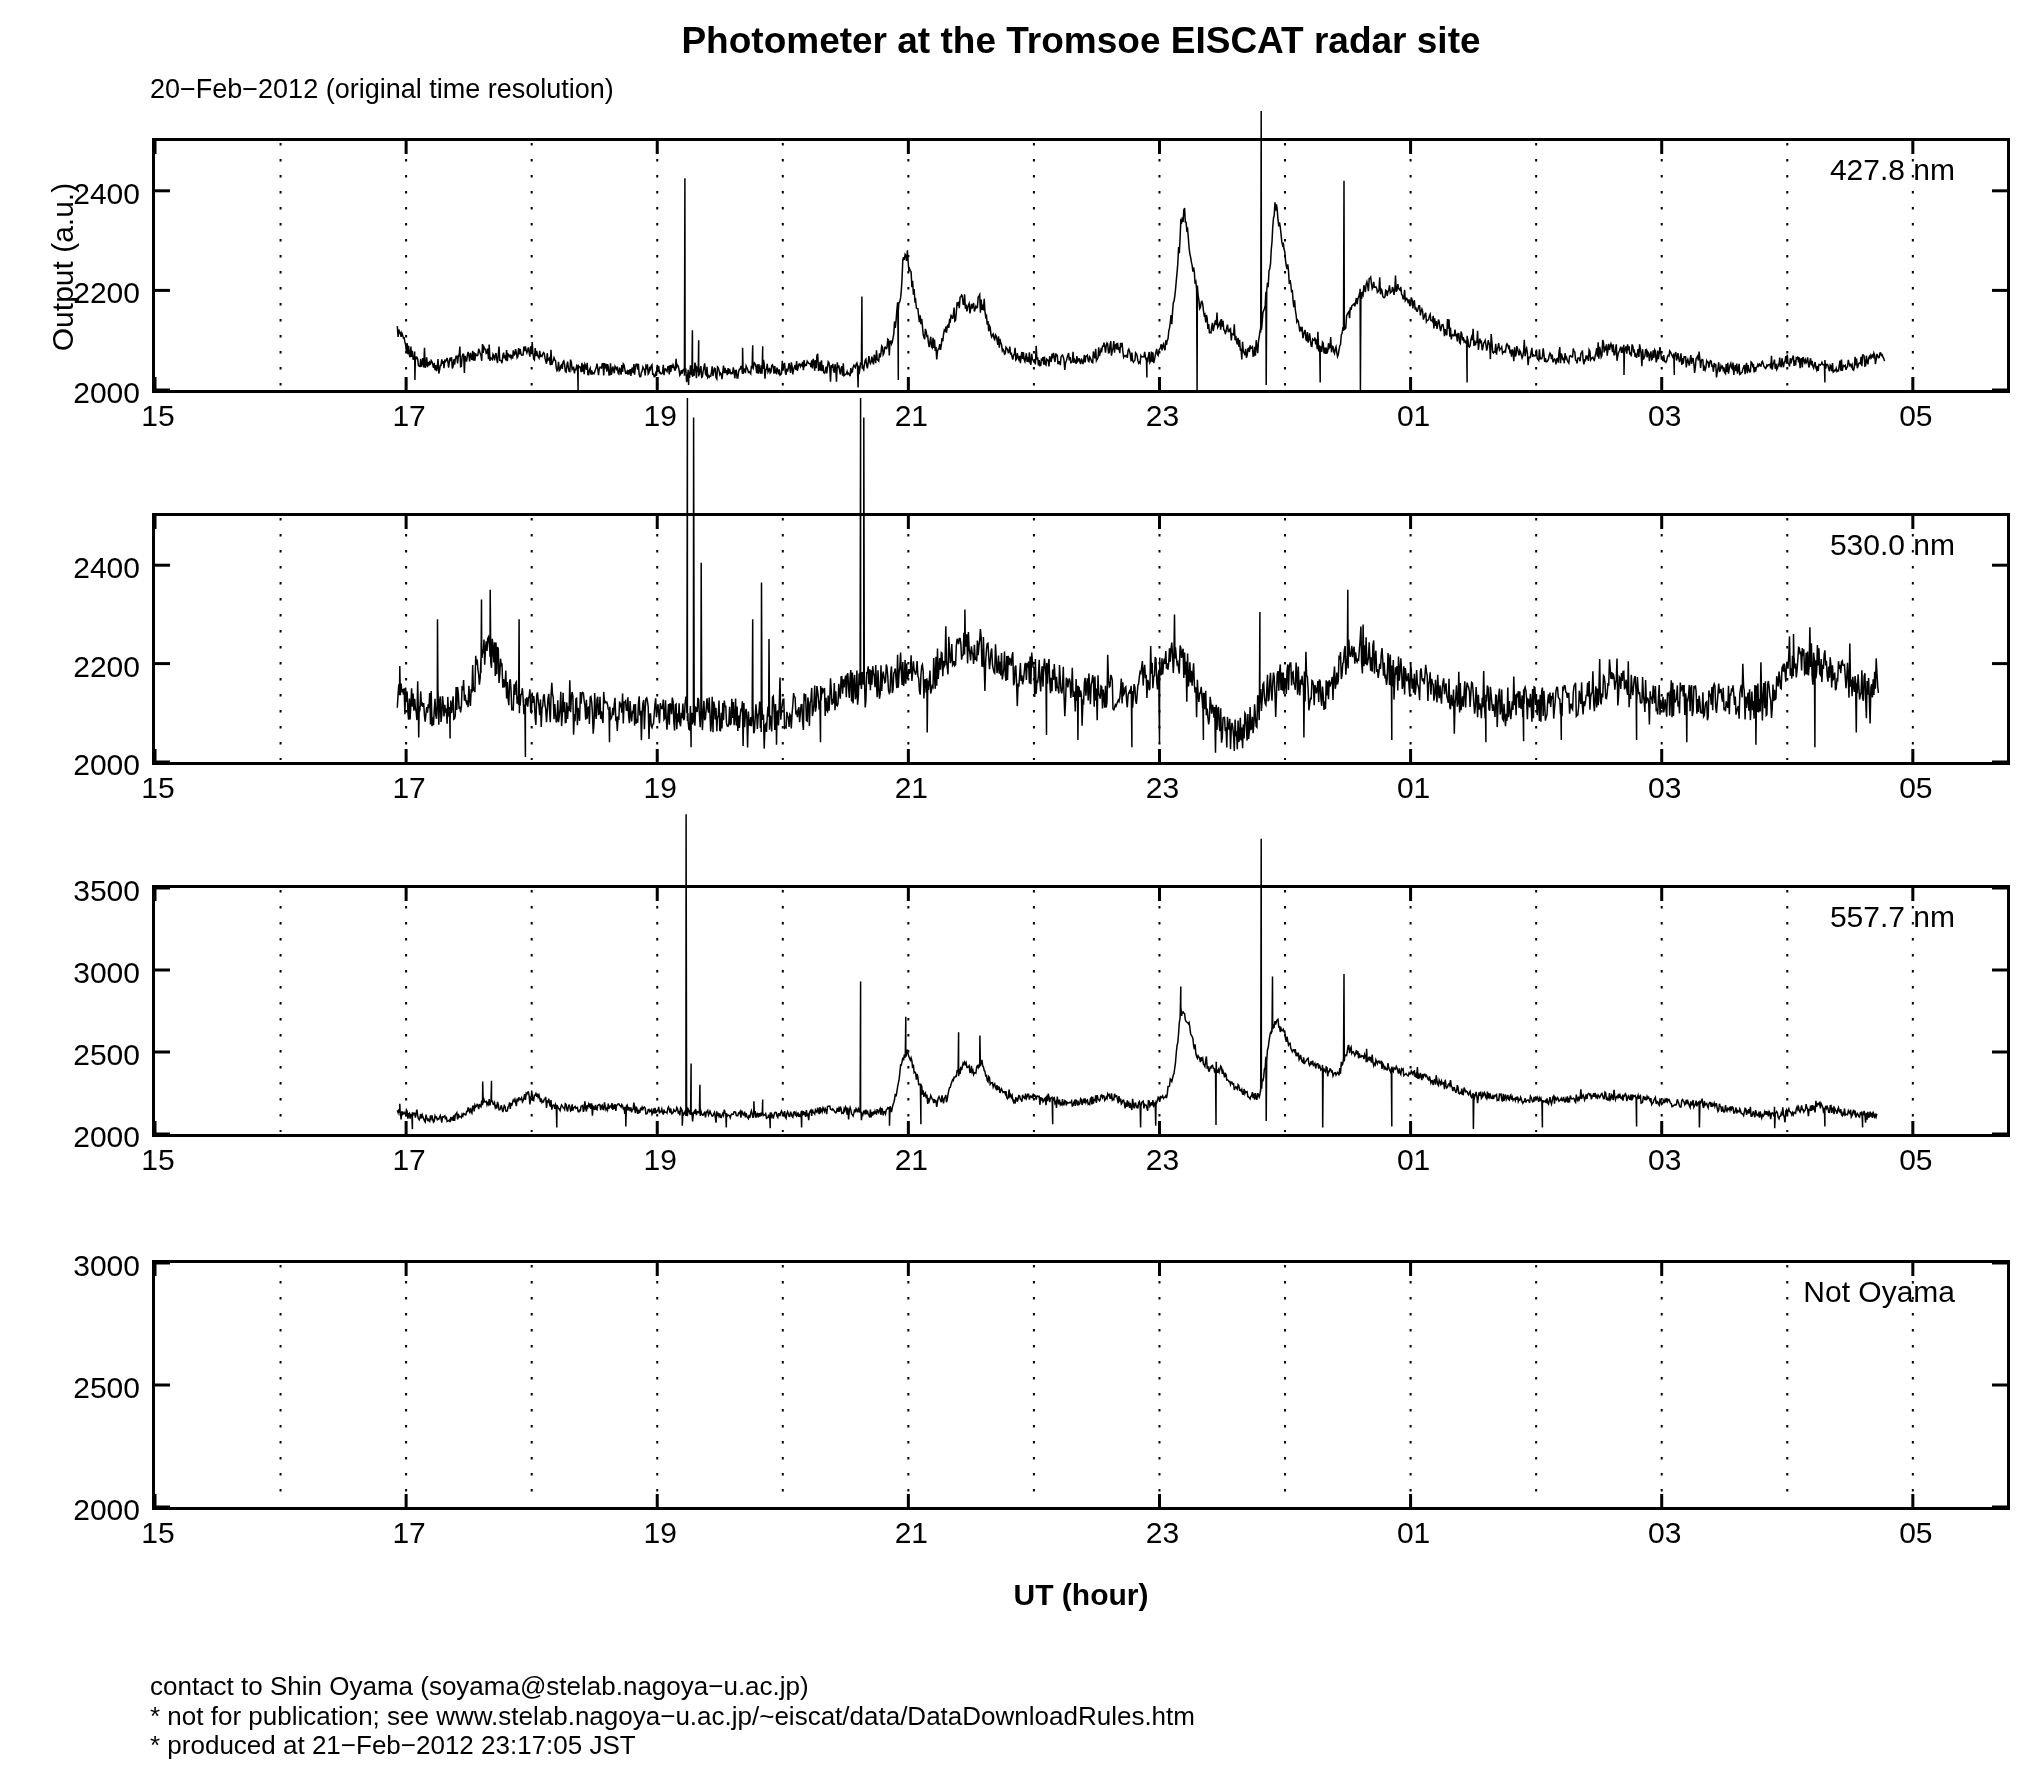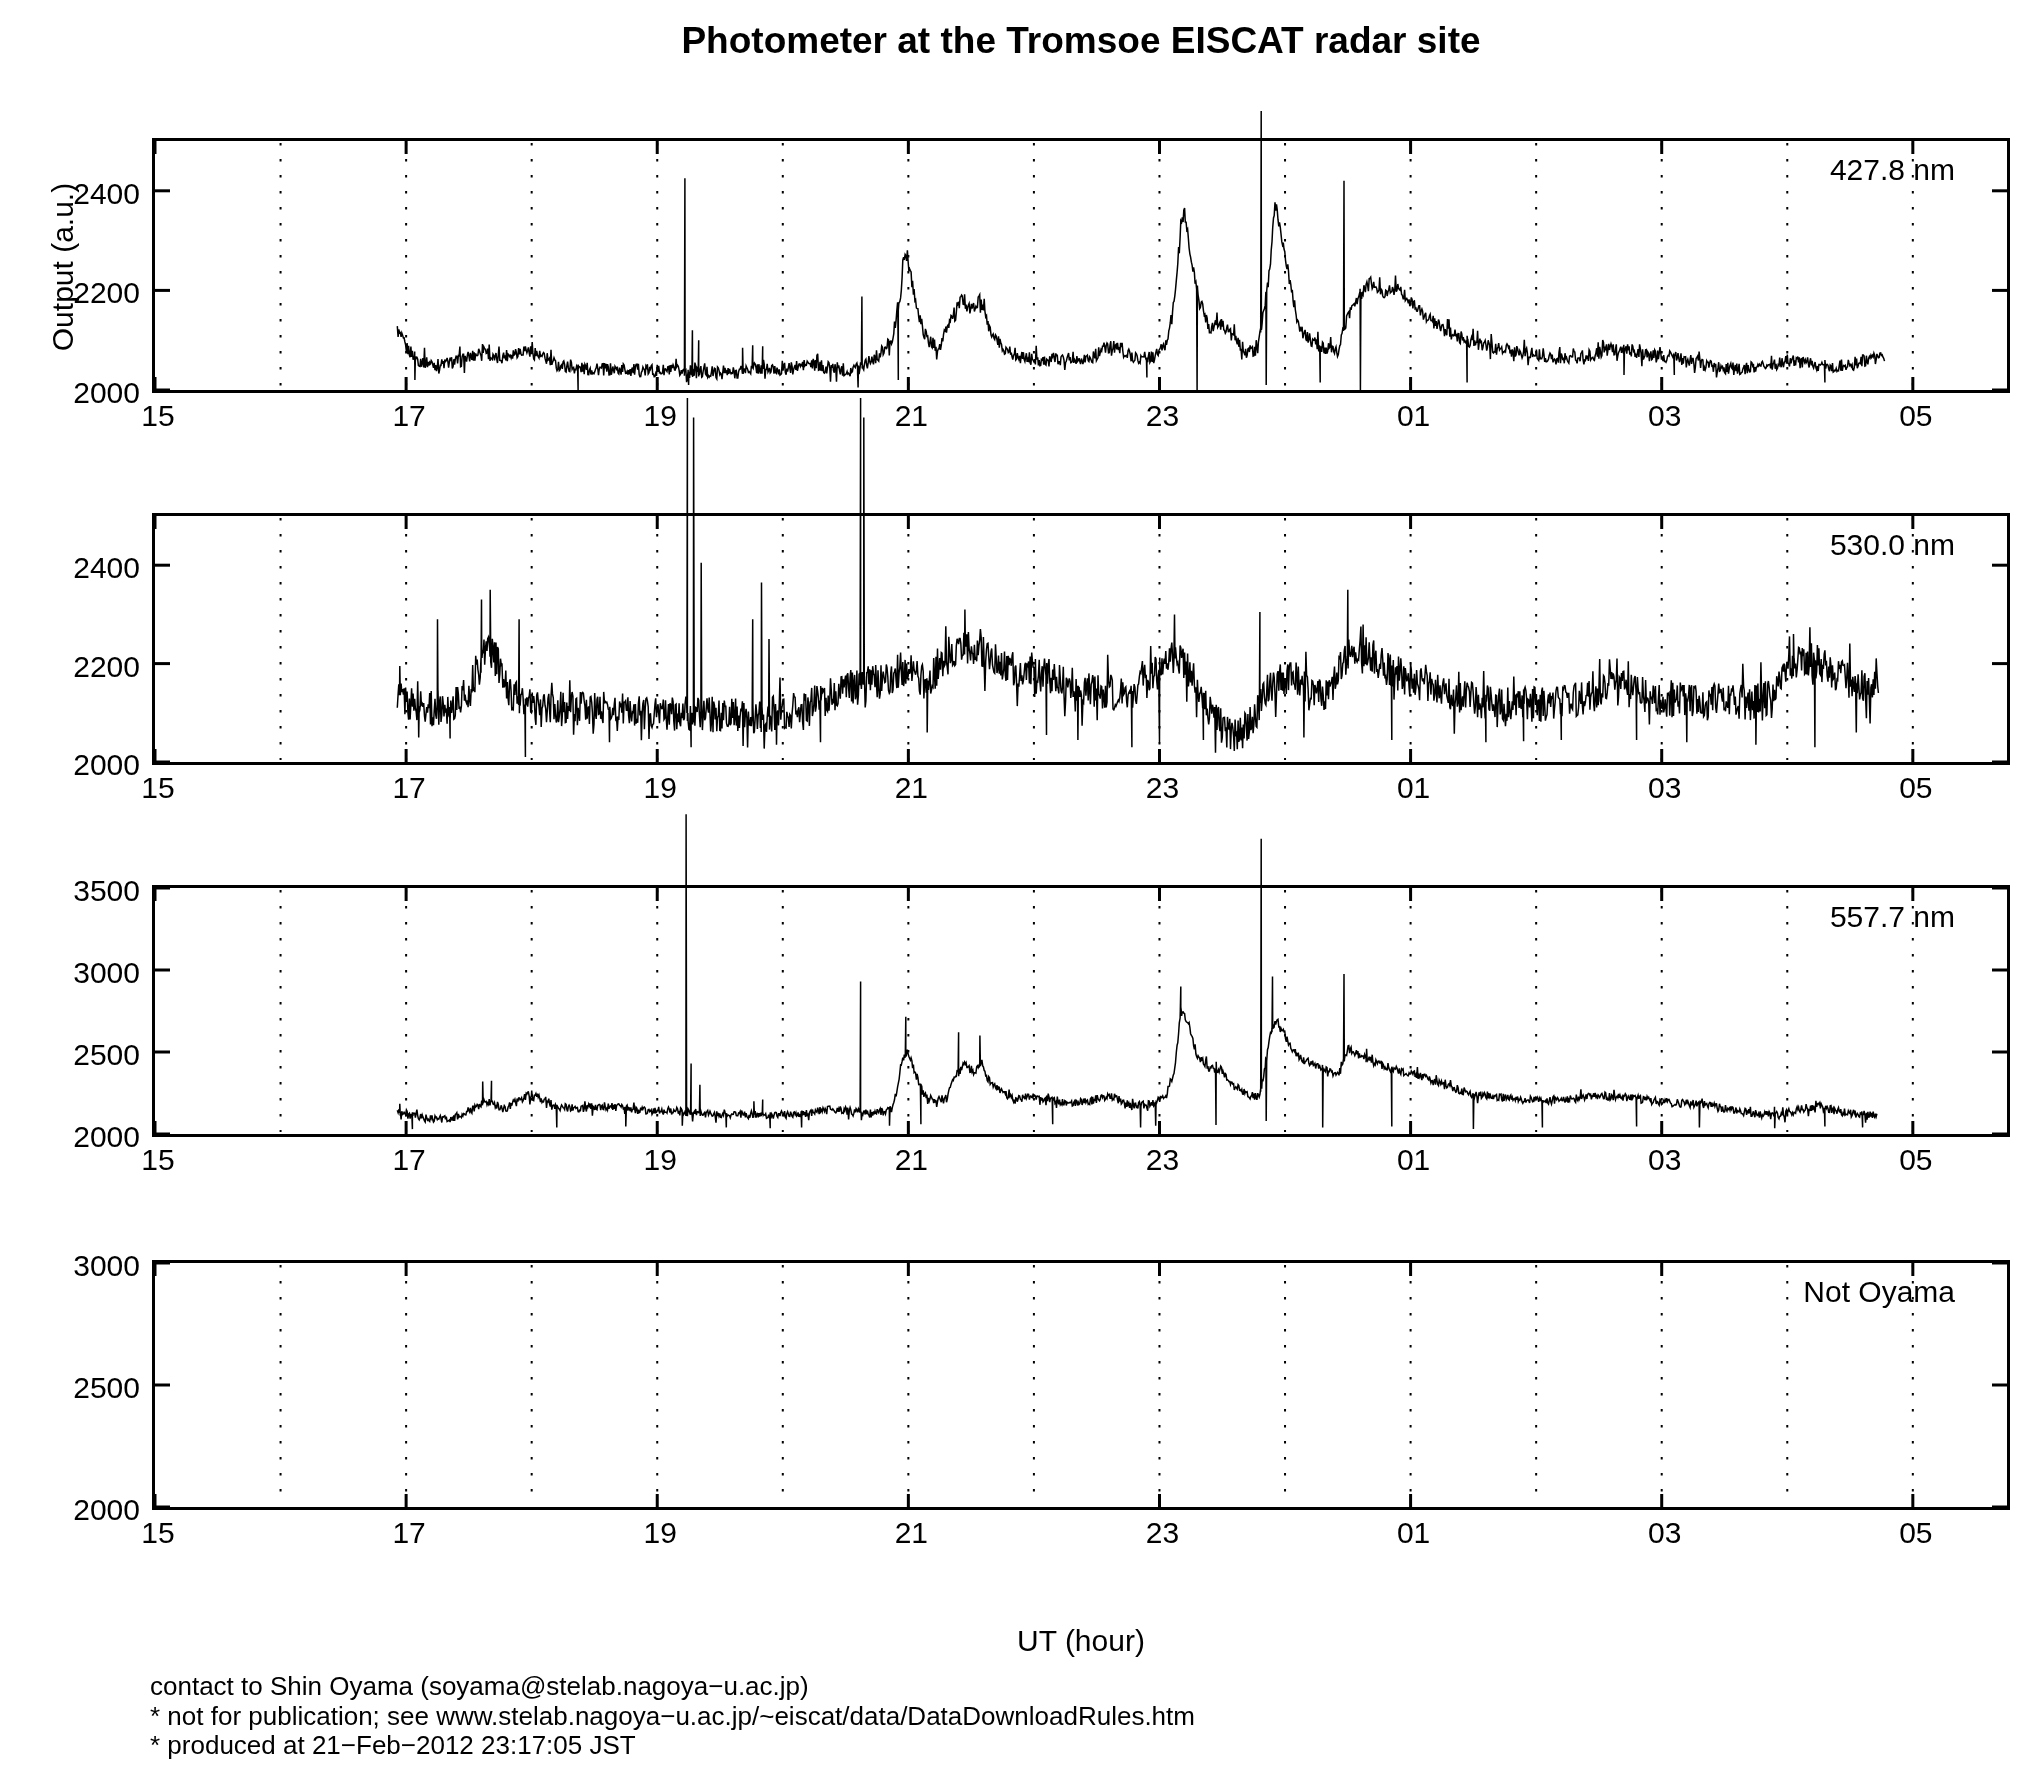--- a/index.html
+++ b/index.html
@@ -18,22 +18,22 @@
   .fig-subtitle{
     position:absolute;left:150px;top:74px;
     font-size:27px;
   }
   .ylabel{
     position:absolute;left:-87px;top:250px;width:300px;
     text-align:center;font-size:30px;
     transform:rotate(-90deg);
   }
   .xlabel{
-    position:absolute;left:152px;width:1858px;top:1624px;
-    text-align:center;font-size:30px;
+    position:absolute;left:152px;width:1858px;top:1578px;
+    text-align:center;font-size:30px;font-weight:bold;
   }
   .panel{
     position:absolute;left:152px;width:1858px;
     border:3px solid #000;box-sizing:border-box;
     background:#fff;
   }
   .panel svg{position:absolute;left:0;top:0;overflow:visible;display:block;}
   .panel-label{
     position:absolute;right:52px;top:12px;
     font-size:30px;z-index:3;background:transparent;
@@ -49,20 +49,21 @@
   .footer{
     position:absolute;left:150px;top:1672px;
     font-size:26px;line-height:29.5px;
   }
 </style>
 </head>
 <body>
 
 <div class="canvas">
   <div class="fig-title">Photometer at the Tromsoe EISCAT radar site</div>
+  <div class="fig-subtitle">20−Feb−2012 (original time resolution)</div>
   <div class="ylabel">Output (a.u.)</div>
   <div id="panels-host">
       <div class="panel" style="top: 138px; height: 255px; padding-left: 16px;">
         <svg width="1852" height="249">
           <line x1="125.55932203389831" x2="125.55932203389831" y1="2" y2="247" stroke="#000000" stroke-width="2" stroke-dasharray="2.5 13.5"></line>
           <line x1="251.11864406779662" x2="251.11864406779662" y1="2" y2="247" stroke="#000000" stroke-width="2" stroke-dasharray="2.5 13.5"></line>
           <line x1="376.67796610169495" x2="376.67796610169495" y1="2" y2="247" stroke="#000000" stroke-width="2" stroke-dasharray="2.5 13.5"></line>
           <line x1="502.23728813559325" x2="502.23728813559325" y1="2" y2="247" stroke="#000000" stroke-width="2" stroke-dasharray="2.5 13.5"></line>
           <line x1="627.7966101694915" x2="627.7966101694915" y1="2" y2="247" stroke="#000000" stroke-width="2" stroke-dasharray="2.5 13.5"></line>
           <line x1="753.3559322033899" x2="753.3559322033899" y1="2" y2="247" stroke="#000000" stroke-width="2" stroke-dasharray="2.5 13.5"></line>

